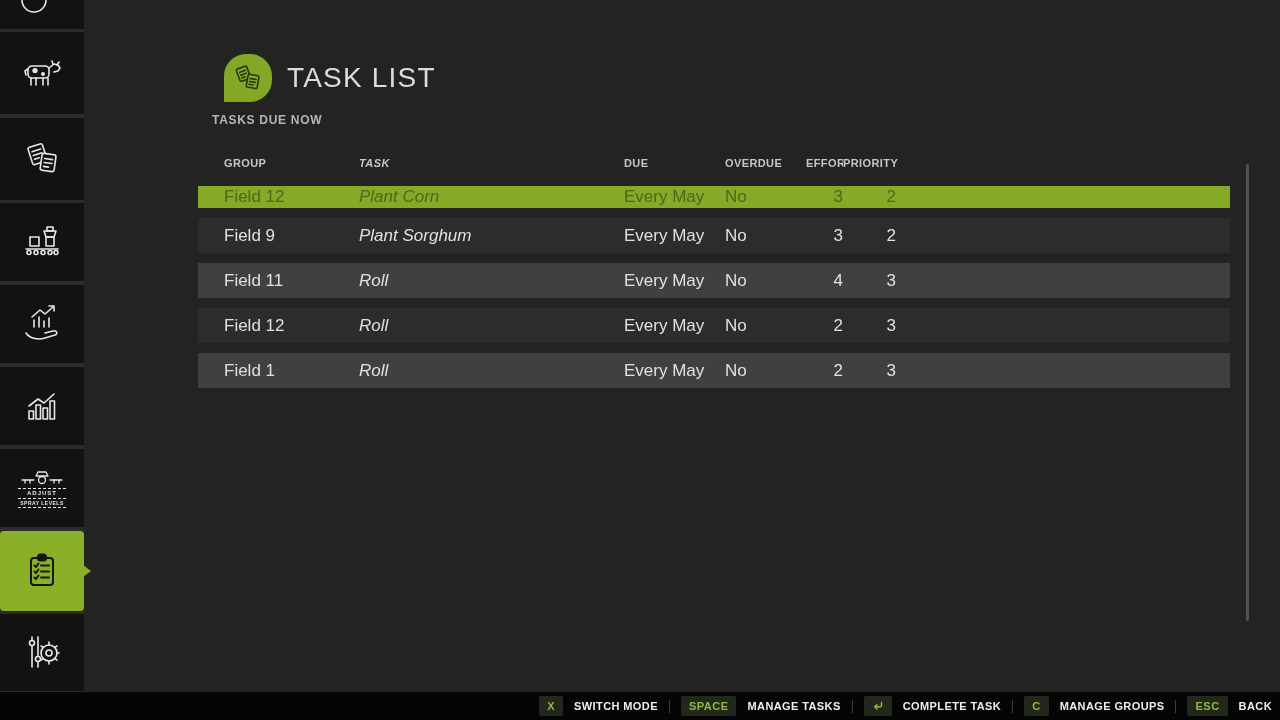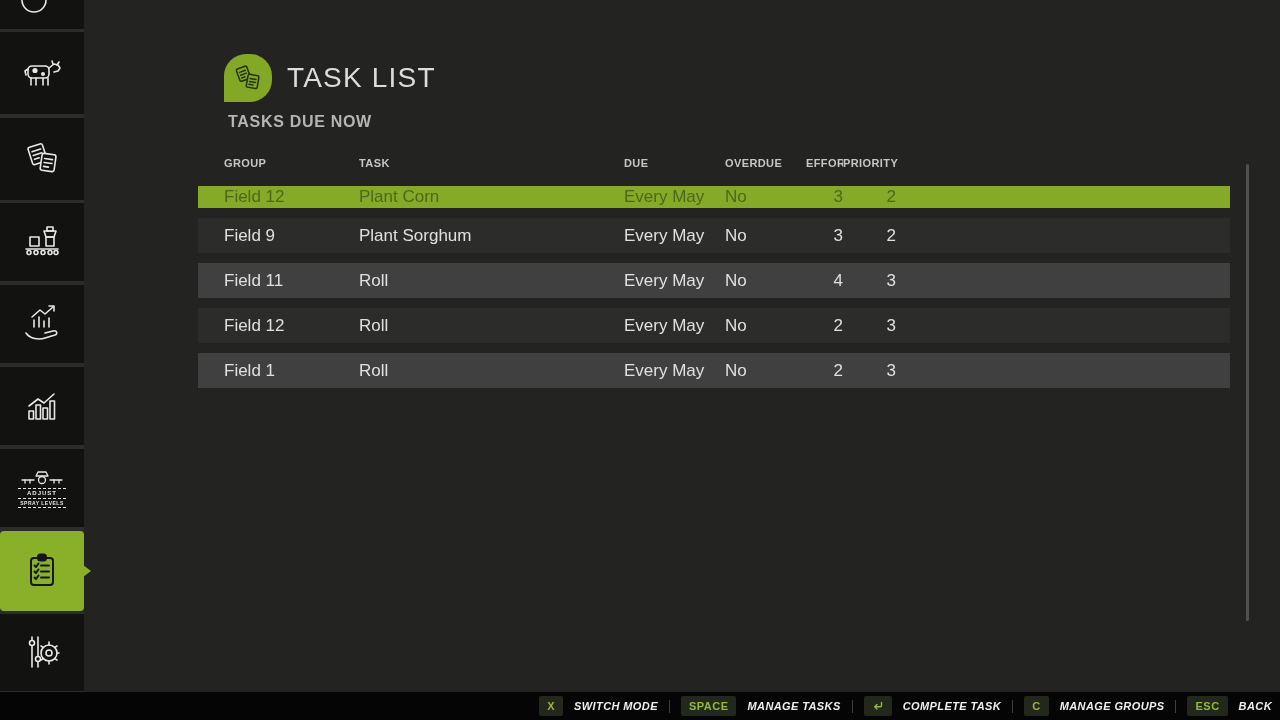--- a/index.html
+++ b/index.html
@@ -44,38 +44,38 @@
   .header-icon {
     position:absolute; left:224px; top:54px; width:48px; height:48px;
     background:#82a826; border-radius:22px 22px 22px 0;
     display:flex; align-items:center; justify-content:center;
   }
   .page-title {
     position:absolute; left:287px; top:62px;
     font-size:28px; letter-spacing:1.2px; color:#dcdcdc; font-weight:400;text-align:center;
   }
   .section-label {
-    position:absolute; left:228px; top:113px;
-    font-size:16px; font-weight:bold; letter-spacing:0.7px; color:#b5b5b3;
+    position:absolute; left:212px; top:113px;
+    font-size:12px; font-weight:bold; letter-spacing:0.7px; color:#b5b5b3;
   }
 
   
   .tasks { position:absolute; left:198px; top:140px; width:1032px; }
   .trow, .thead { display:flex; width:100%;margin-top:10px; }
   .thead { height:26px; align-items:center; color:#c6c6c4; font-weight:bold; }
   .thead .td { font-size:11px; letter-spacing:0.4px; }
   .trow { height:35px; margin-bottom:1px; align-items:center; }
   .trow .td { font-size:17px; color:#e0e0de; }
   .trow.dark  { background:#2c2c2b; }
   .trow.light { background:#404040; }
   .trow.sel   { background:#84aa28; height:22px; }
   .trow.sel .td { color:#51661a; }
   .td { overflow:hidden; white-space:nowrap; }
   .c-group    { width:161px; padding-left:26px; }
-  .c-task     { width:265px; }
+  .c-task     { width:265px;font-style:italic; }
   .c-due      { width:101px; }
   .c-overdue  { width:81px;  }
   .c-effort   { width:37px;  text-align:right; }
   .c-priority { width:56px;  text-align:right; padding-right:3px; }
 
   
   .vscroll {
     position:absolute; left:1246px; top:164px; width:3px; height:457px;
     background:#515151; border-radius:2px;
   }
@@ -89,21 +89,20 @@
   .shortcut { display:flex; align-items:center; }
   .fsep { width:1px; height:13px; background:#3e3e3e; margin:0 11px; }
   .kbadge {
     min-width:22px; height:20px; padding:0 8px; border-radius:2px;
     background:#23281d; color:#94b83e; font-size:11px; font-weight:bold;
     letter-spacing:0.5px; display:flex; align-items:center; justify-content:center;
   }
   .klabel {
     font-size:11px; font-weight:bold; color:#efefef; letter-spacing:0.4px;
     margin-left:11px;
-    font-style:italic;
   }
 </style>
 </head>
 <body>
 
 <div class="sidebar">
 
   <div class="scell c0">
     <svg class="sicon" width="84" height="29" viewBox="0 0 84 29" fill="none" stroke="#e8e8e6" stroke-width="1.6">
       <circle cx="34" cy="0" r="12"></circle>

